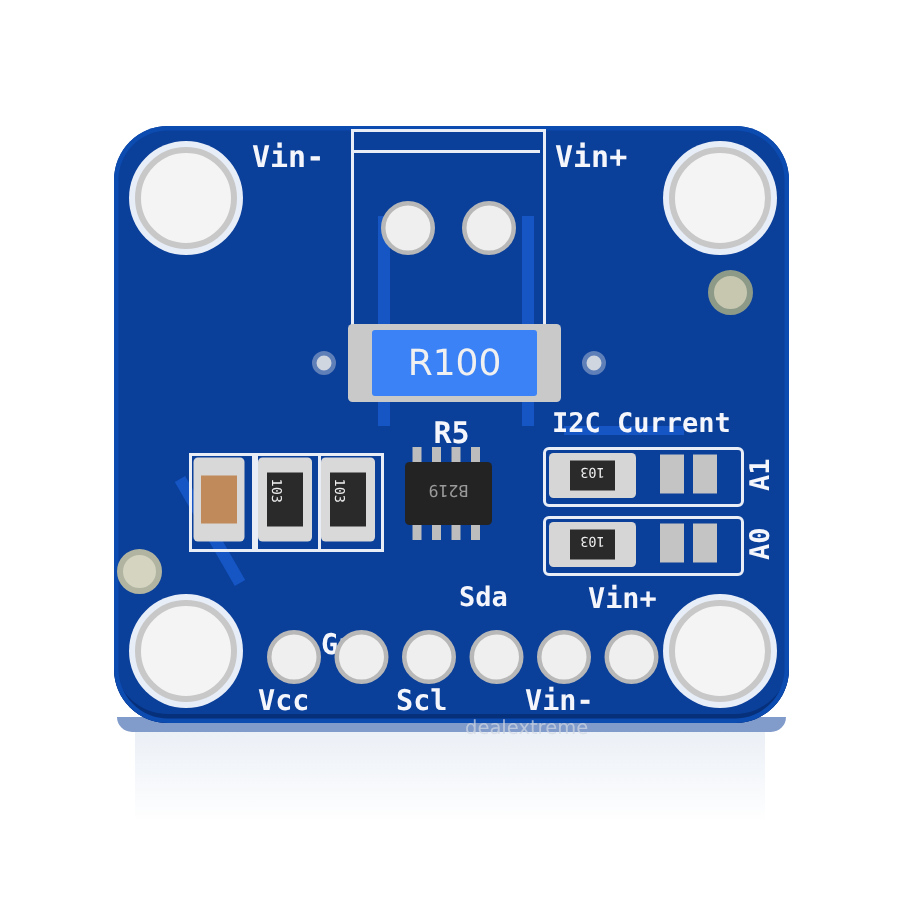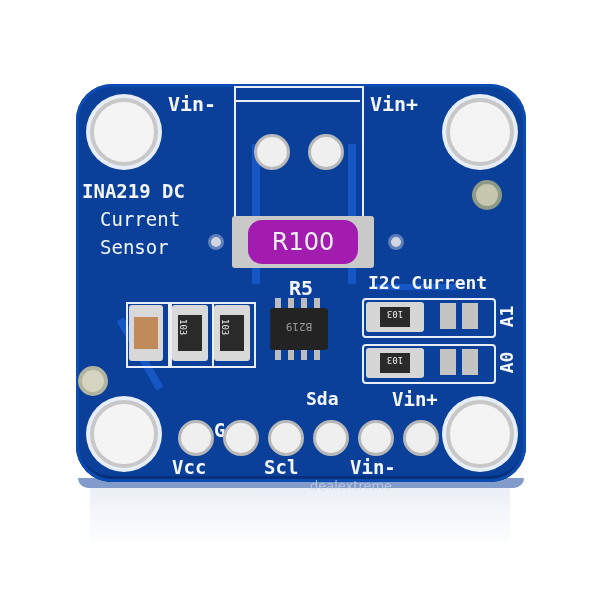--- a/index.html
+++ b/index.html
@@ -7,21 +7,21 @@
   .board{position:absolute;left:76px;top:84px;width:450px;height:398px;background:#0a3f9a;border-radius:36px;box-shadow:inset 0 0 0 3px #0c4bb0, inset 0 -6px 0 #07307a;}
   .board-edge{position:absolute;left:78px;top:478px;width:446px;height:10px;background:#1a4aa0;border-radius:0 0 30px 30px;opacity:.55;}
   .reflection{position:absolute;left:90px;top:488px;width:420px;height:60px;background:linear-gradient(#e6ecf4,#ffffff);opacity:.8;}
   .mount{position:absolute;width:60px;height:60px;border-radius:50%;background:#f4f4f4;border:4px solid #c8c8c8;box-shadow:0 0 0 4px #e8eef8;}
   .pad{position:absolute;width:30px;height:30px;border-radius:50%;background:#efefef;border:3px solid #b8b8b8;}
   .via{position:absolute;width:10px;height:10px;border-radius:50%;background:#cfd6e0;border:3px solid #5f7fb8;}
   .silk{position:absolute;color:#f4f6fb;font-weight:bold;white-space:nowrap;}
   .outline{position:absolute;border:2px solid #e9edf6;}
   .trace{position:absolute;background:#1556c4;}
   .shunt{position:absolute;left:232px;top:216px;width:142px;height:52px;background:#c9c9c9;border-radius:3px;}
-  .shunt-body{position:absolute;left:16px;top:4px;width:110px;height:44px;background:#a21caf;border-radius:14px;}
+  .shunt-body{position:absolute;left:16px;top:4px;width:110px;height:44px;background:#3b82f6;border-radius:2px;}
   .shunt-label{position:absolute;left:0;top:8px;width:110px;text-align:center;color:#f0f0f0;font-size:24px;font-family:"DejaVu Sans","Liberation Sans",sans-serif;}
   .smd{position:absolute;width:36px;height:56px;background:#d9d9d9;border-radius:3px;}
   .smd .body{position:absolute;left:6px;top:10px;width:24px;height:36px;background:#2a2a2a;}
   .smd .code{position:absolute;left:6px;top:14px;color:#eee;font-size:9px;writing-mode:vertical-rl;}
   .cap{position:absolute;width:34px;height:56px;background:#d8d8d8;border-radius:3px;}
   .cap .body{position:absolute;left:5px;top:12px;width:24px;height:32px;background:#c08a5a;}
   .chip{position:absolute;left:270px;top:308px;width:58px;height:42px;background:#232323;border-radius:3px;}
   .chip-label{position:absolute;left:4px;top:12px;width:50px;text-align:center;color:#9a9a9a;font-size:11px;transform:rotate(180deg);}
   .pin{position:absolute;width:6px;height:10px;background:#bdbdbd;}
   .jumper{position:absolute;width:16px;height:26px;background:#c4c4c4;}
@@ -49,23 +49,20 @@
   <div class="mount" style="left:370px;top:316px;"></div>
 
   <div class="outline" style="left:158px;top:2px;width:126px;height:128px;"></div>
   <div class="outline" style="left:158px;top:2px;width:126px;height:14px;border-width:0 0 2px 0;"></div>
   <div class="pad" style="left:178px;top:50px;"></div>
   <div class="pad" style="left:232px;top:50px;"></div>
 
   <div class="silk" style="left:92px;top:8px;font-size:20px;">Vin-</div>
   <div class="silk" style="left:294px;top:8px;font-size:20px;">Vin+</div>
 
-  <div class="silk" style="left:6px;top:96px;font-size:19px;">INA219 DC</div>
-  <div class="silk" style="left:24px;top:124px;font-size:19px;font-weight:normal;">Current</div>
-  <div class="silk" style="left:24px;top:152px;font-size:19px;font-weight:normal;">Sensor</div>
 
   <div style="position:absolute;left:396px;top:96px;width:22px;height:22px;border-radius:50%;background:#c7c7b0;border:4px solid #8d9a88;"></div>
   <div style="position:absolute;left:2px;top:282px;width:22px;height:22px;border-radius:50%;background:#d4d4c0;border:4px solid #b0b4a0;"></div>
 
   <div class="via" style="left:132px;top:150px;"></div>
   <div class="via" style="left:312px;top:150px;"></div>
 </div>
 
 <div class="shunt">
   <div class="shunt-body">

